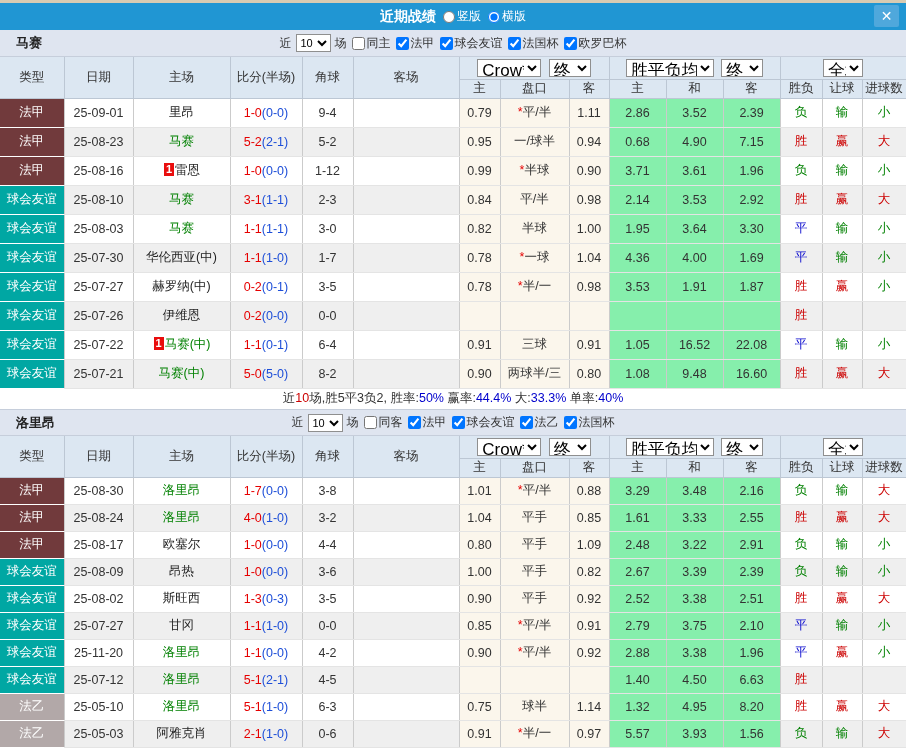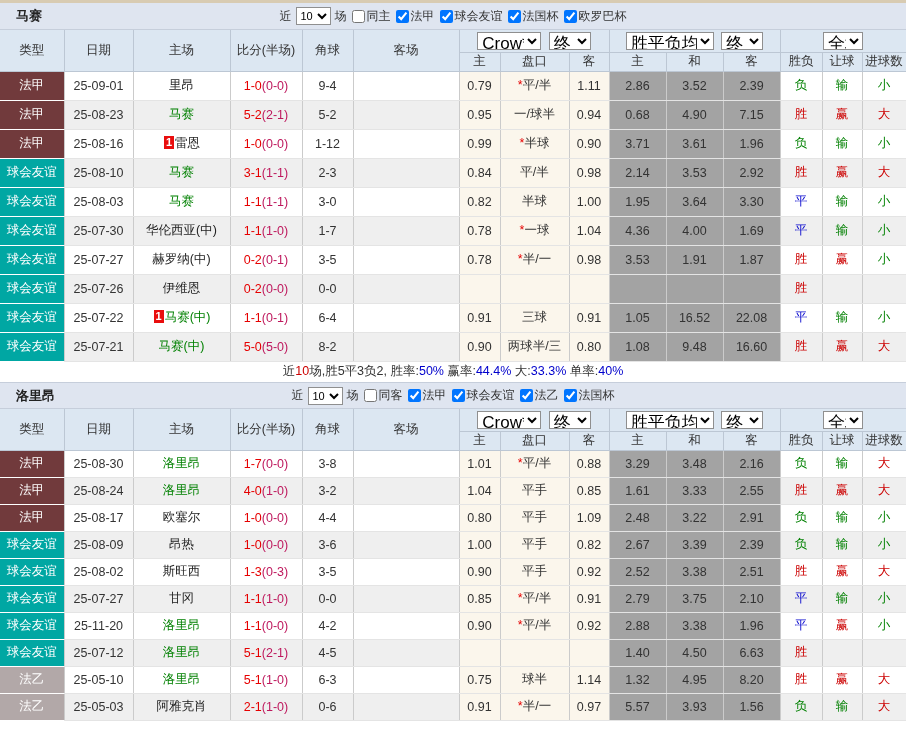--- a/index.html
+++ b/index.html
@@ -29,45 +29,57 @@
   .hrow2 th { height: 19px; }
   thead select { font-size: 17px; height: 18px; background: #fff; border: 1px solid #8f8f8f; margin: 0 2px; vertical-align: middle; }
   .sel-crow { width: 64px; } .sel-final { width: 42px; } .sel-avg { width: 88px; } .sel-full { width: 40px; }
 
   td { border-right: 1px solid #cbcbcb; border-bottom: 1px solid #e4e4e4; text-align: center; font-size: 12.5px; color: #333; padding: 0; overflow: hidden; white-space: nowrap; background: #fff; }
   .tbl1 tbody td { height: 29px; }
   .tbl2 tbody td { height: 27px; }
 
   tr.stripe td.pl { background: #efefef; }
   td.bg-cream { background: #fbf6ec; }
-  td.bg-blue  { background: #a3a3a3; }
+  td.bg-blue  { background: #86efac; }
 
   td.ct { color: #fff; border-bottom: 1px solid rgba(255,255,255,.55); }
   .lg-l1 { background: #713a3c; }
   .lg-fr { background: #00a7a3; }
   .lg-l2 { background: #b2a8a8; }
 
   .tname { color: #222; }
   .tname.hl { color: #008000; }
   .badge { display: inline-block; background: #e90d0d; color: #fff; font-size: 11px; line-height: 13px; padding: 0 2px; font-weight: bold; margin: 0 1px; vertical-align: 1px; }
   .s-main { color: #e60000; }
-  .s-half { color: #be185d; }
+  .s-half { color: #1d4ed8; }
   .star { color: #e60000; }
   .t-red { color: #cc0000; }
   .t-blue { color: #0000cc; }
   .t-green { color: #008000; }
 
   tfoot td { height: 21px; font-size: 12.5px; background: #fff; border-right: none; border-bottom: none; }
 </style>
 </head>
 <body>
 
 <div id="app">
 
   <div class="top-strip"></div>
+  <div class="titlebar">
+    <span class="tb-title">近期战绩</span>
+    <label class="tb-radio">
+      <input type="radio" name="layout-mode" style="">
+      <span>竖版</span>
+    </label>
+    <label class="tb-radio">
+      <input type="radio" name="layout-mode" checked="" style="">
+      <span>横版</span>
+    </label>
+    <div class="close-btn">✕</div>
+  </div>
 
   <div class="sec-head" style="border-top:none;">
     <span class="sec-team">马赛</span>
     <div class="filters">
       <span>近</span>
       <select><option>10</option></select>
       <span>场</span>
       <label>
           <input type="checkbox" style="">
           <span>同主</span>

